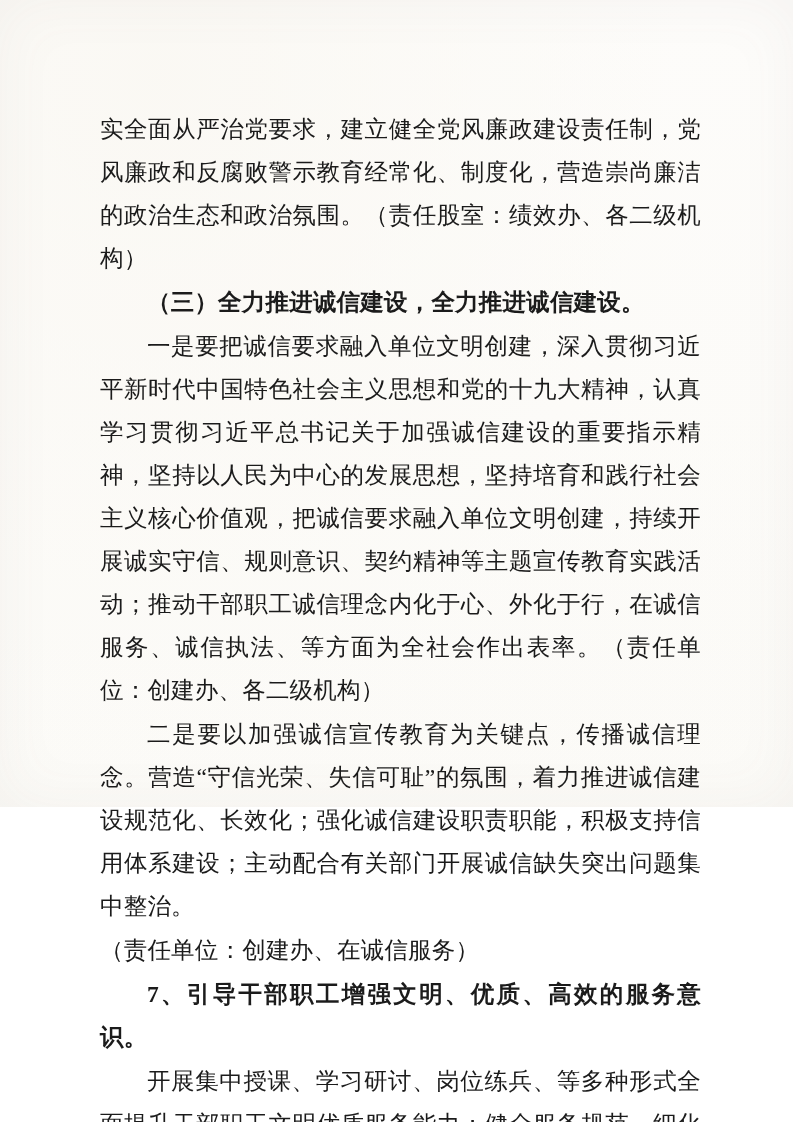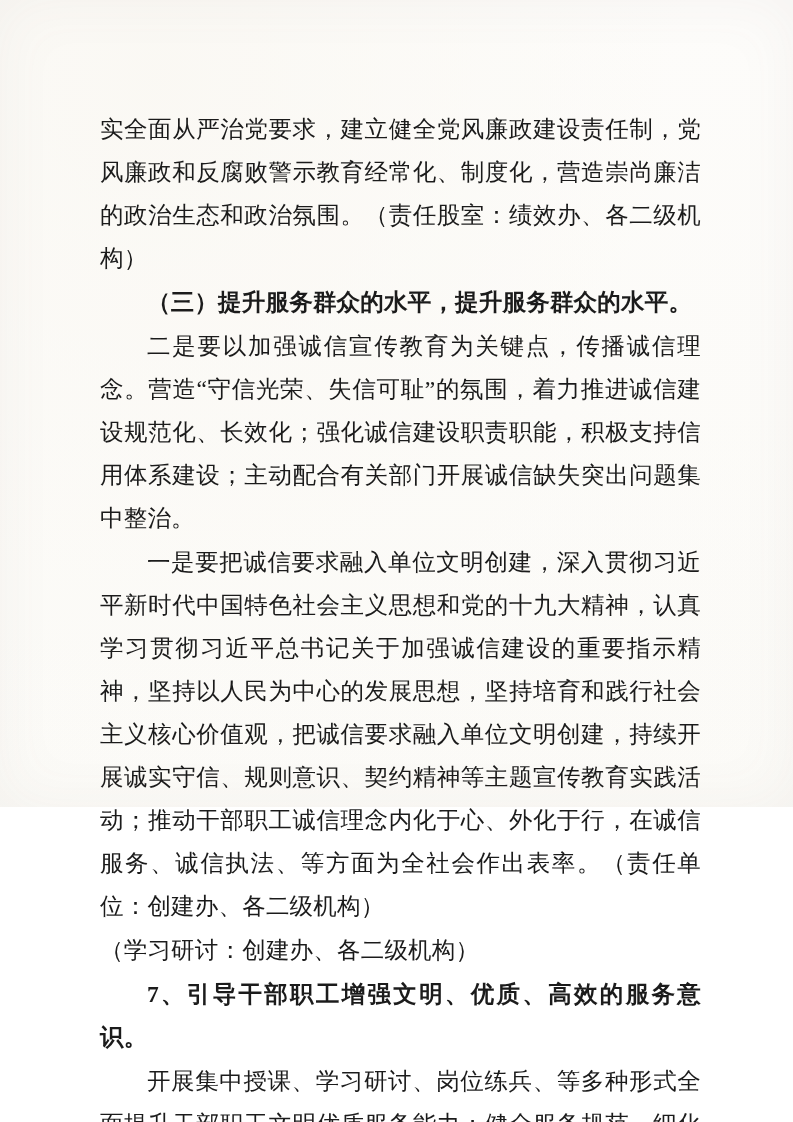--- a/index.html
+++ b/index.html
@@ -61,28 +61,28 @@
   }
 </style>
 </head>
 <body>
 
 <div class="page">
   <div class="body-text">
 
     <p class="">实全面从严治党要求，建立健全党风廉政建设责任制，党风廉政和反腐败警示教育经常化、制度化，营造崇尚廉洁的政治生态和政治氛围。（责任股室：绩效办、各二级机构）</p>
 
-    <p class="heading">（三）提升服务群众的水平，提升服务群众的水平。</p>
+    <p class="heading">（三）全力推进诚信建设，全力推进诚信建设。</p>
 
+
+    <p class="indent">一是要把诚信要求融入单位文明创建，深入贯彻习近平新时代中国特色社会主义思想和党的十九大精神，认真学习贯彻习近平总书记关于加强诚信建设的重要指示精神，坚持以人民为中心的发展思想，坚持培育和践行社会主义核心价值观，把诚信要求融入单位文明创建，持续开展诚实守信、规则意识、契约精神等主题宣传教育实践活动；推动干部职工诚信理念内化于心、外化于行，在诚信服务、诚信执法、等方面为全社会作出表率。（责任单位：创建办、各二级机构）</p>
 
     <p class="indent">二是要以加强诚信宣传教育为关键点，传播诚信理念。营造“守信光荣、失信可耻”的氛围，着力推进诚信建设规范化、长效化；强化诚信建设职责职能，积极支持信用体系建设；主动配合有关部门开展诚信缺失突出问题集中整治。</p>
 
-    <p class="indent">一是要把诚信要求融入单位文明创建，深入贯彻习近平新时代中国特色社会主义思想和党的十九大精神，认真学习贯彻习近平总书记关于加强诚信建设的重要指示精神，坚持以人民为中心的发展思想，坚持培育和践行社会主义核心价值观，把诚信要求融入单位文明创建，持续开展诚实守信、规则意识、契约精神等主题宣传教育实践活动；推动干部职工诚信理念内化于心、外化于行，在诚信服务、诚信执法、等方面为全社会作出表率。（责任单位：创建办、各二级机构）</p>
-
-    <p class="">（学习研讨：创建办、各二级机构）</p>
+    <p class="">（责任单位：创建办、在诚信服务）</p>
 
     <p class="heading">7、引导干部职工增强文明、优质、高效的服务意识。</p>
 
     <p class="indent">开展集中授课、学习研讨、岗位练兵、等多种形式全面提升干部职工文明优质服务能力；健全服务规范，细化服务标准，公开服务承若，创新管理服务方式，优化营商环境，</p>
 
   </div>
   <div class="doc-shadow"></div>
 </div>
 
 </body></html>

